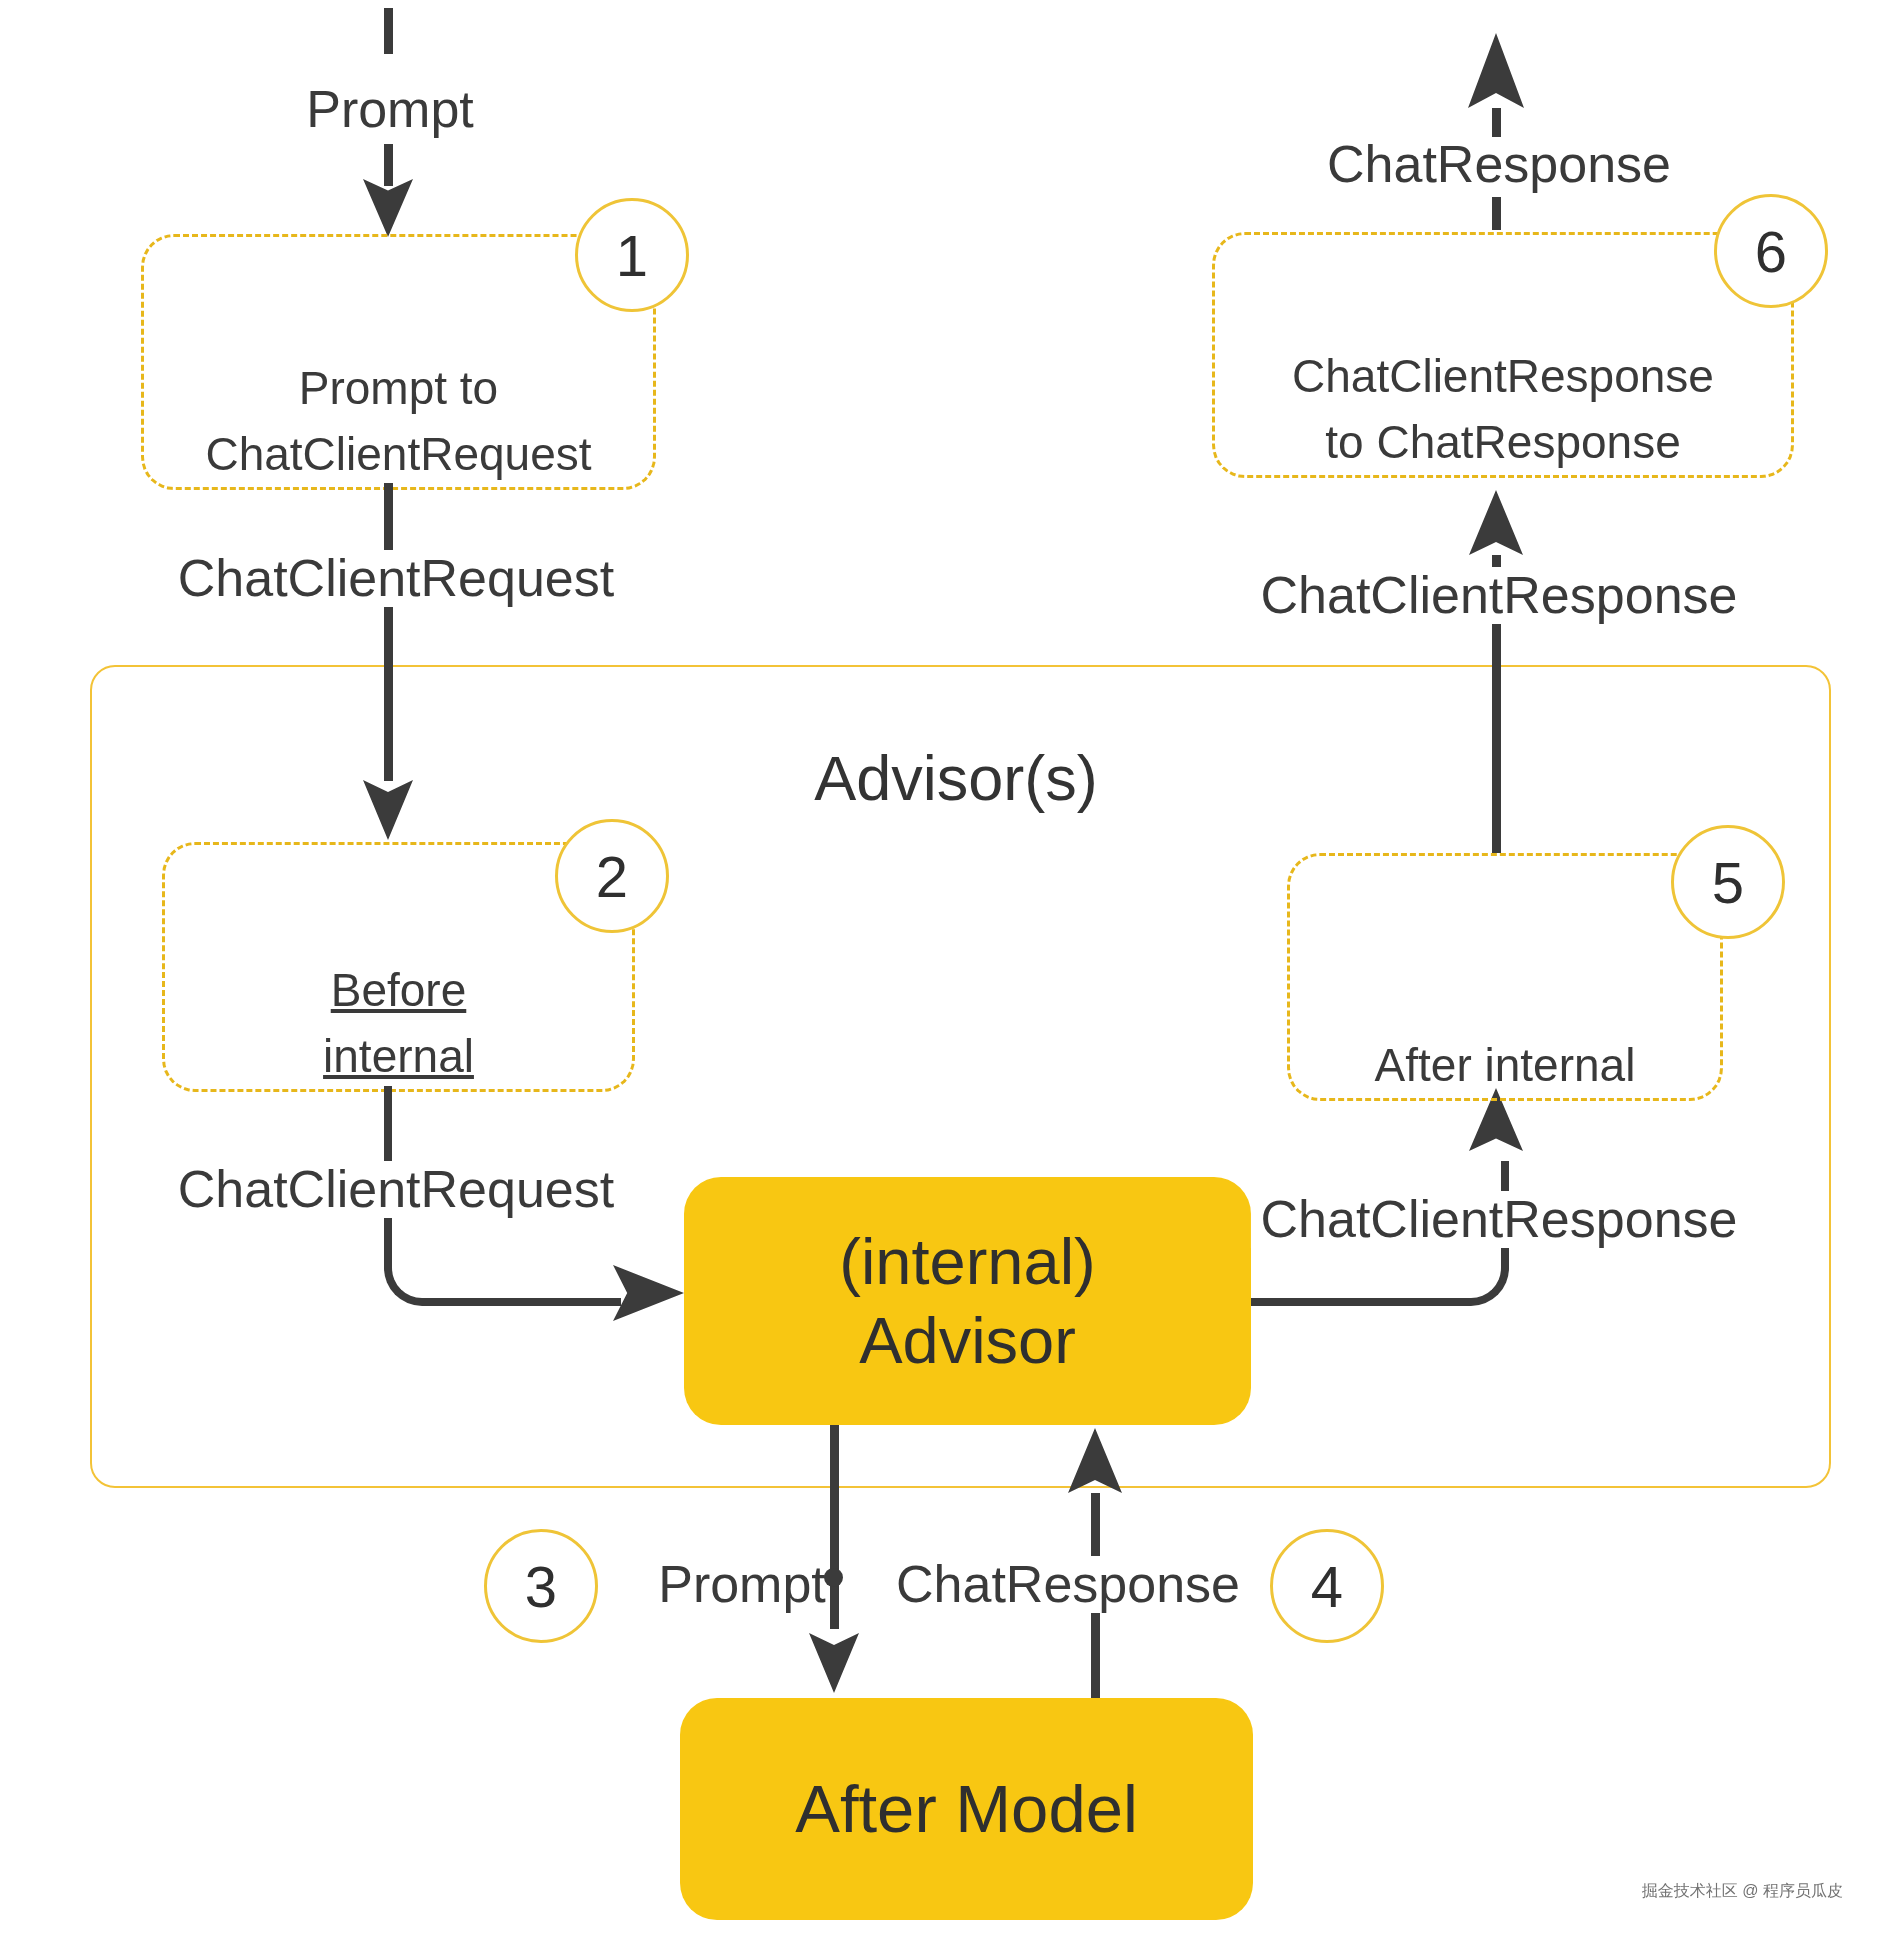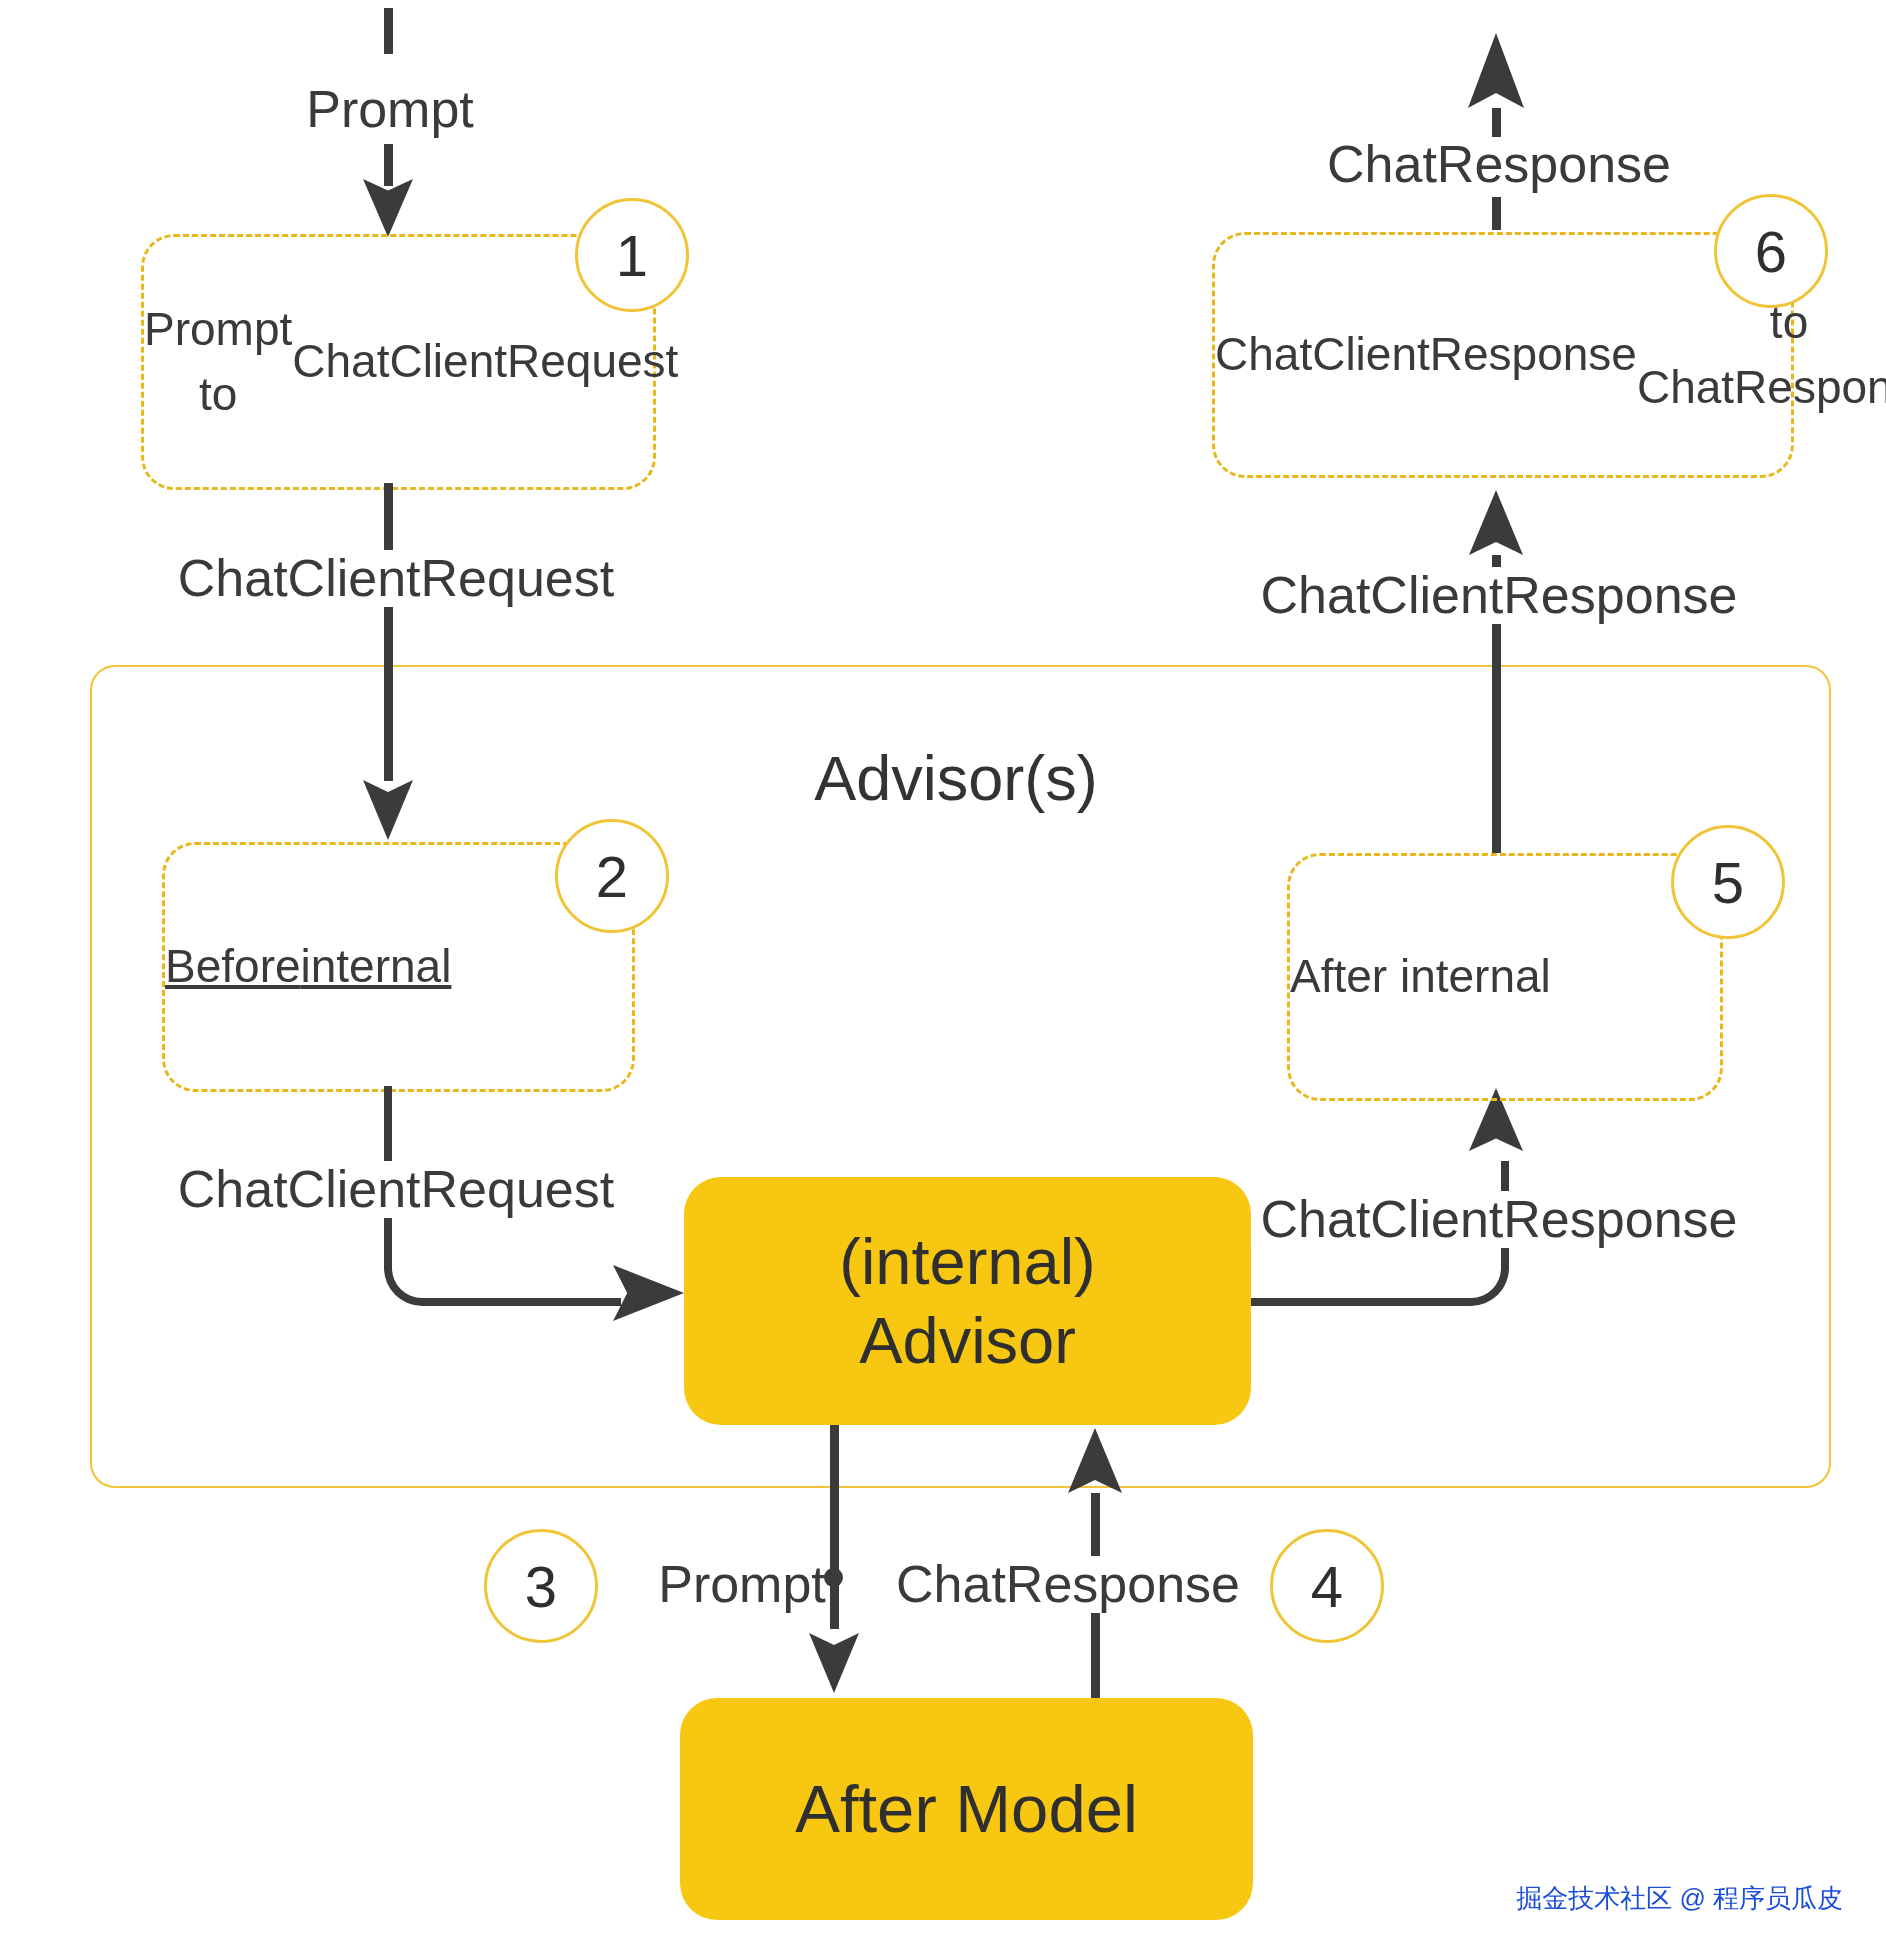--- a/index.html
+++ b/index.html
@@ -22,21 +22,21 @@
   .dot{position:absolute;width:19px;height:19px;border-radius:50%;background:#3b3b3b;}
   
   .lbl{
     position:absolute;transform:translateX(-50%);
     font-size:52px;line-height:1.1;white-space:nowrap;
     background:#ffffff;padding:0 9.6px;color:#3a3a3a;
   }
   
   .dashed-box{
     position:absolute;border:3.8px dashed #e7b71b;border-radius:33px;
-    display:flex;flex-direction:row;align-items:center;justify-content:flex-start;
+    display:flex;flex-direction:column;align-items:center;justify-content:flex-end;
     font-size:46px;line-height:1.42;text-align:center;color:#3a3a3a;background:transparent;
   }
   .solid-box{
     position:absolute;background:#f8c712;border-radius:37px;
     display:flex;flex-direction:column;align-items:center;justify-content:center;
     font-size:65px;line-height:1.22;text-align:center;color:#2f2f2f;
   }
   .container-box{
     position:absolute;border:2.9px solid #f3c337;border-radius:25px;background:transparent;
   }
@@ -44,22 +44,22 @@
     position:absolute;transform:translateX(-50%);
     font-size:63px;color:#333;white-space:nowrap;
   }
   .badge{
     position:absolute;width:108px;height:108px;border-radius:50%;
     border:3.8px solid #efc437;background:#ffffff;
     display:flex;align-items:center;justify-content:center;
     font-size:58px;color:#2f2f2f;
   }
   .watermark{
-    position:absolute;font-size:26px;white-space:nowrap;
-    color:#1d4ed8;text-shadow:1px 1px 0 #ffffff;
+    position:absolute;font-size:16px;white-space:nowrap;
+    color:#737373;text-shadow:1px 1px 0 #ffffff;
     transform:translateX(-100%);
   }
 </style>
 </head>
 <body>
 
 <div id="canvas">
 
   <div class="container-box" style="left:90px;top:665px;width:1737px;height:819px;"></div>
   <div class="container-title" style="left:956px;top:742px;">Advisor(s)</div>

